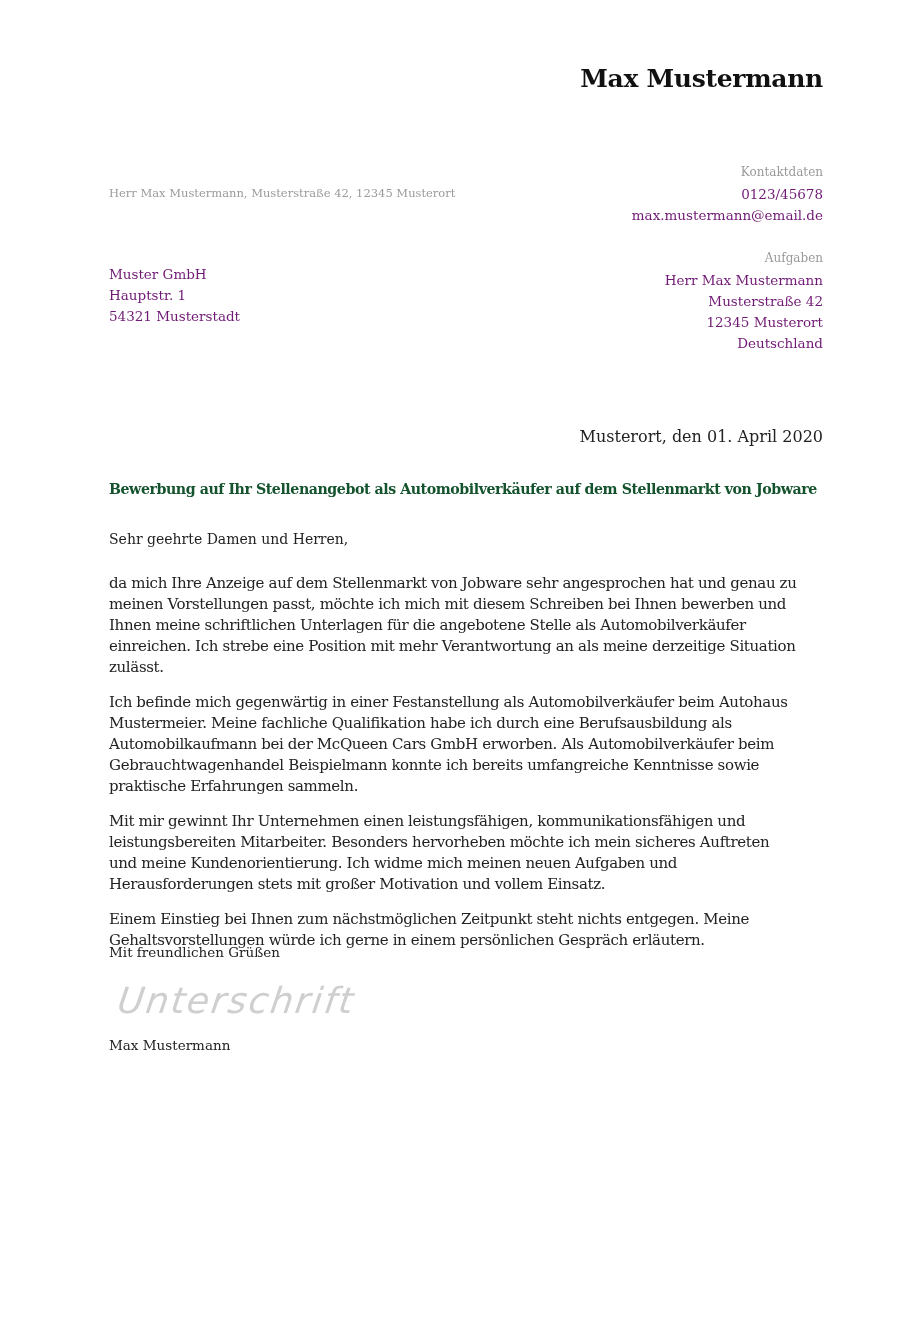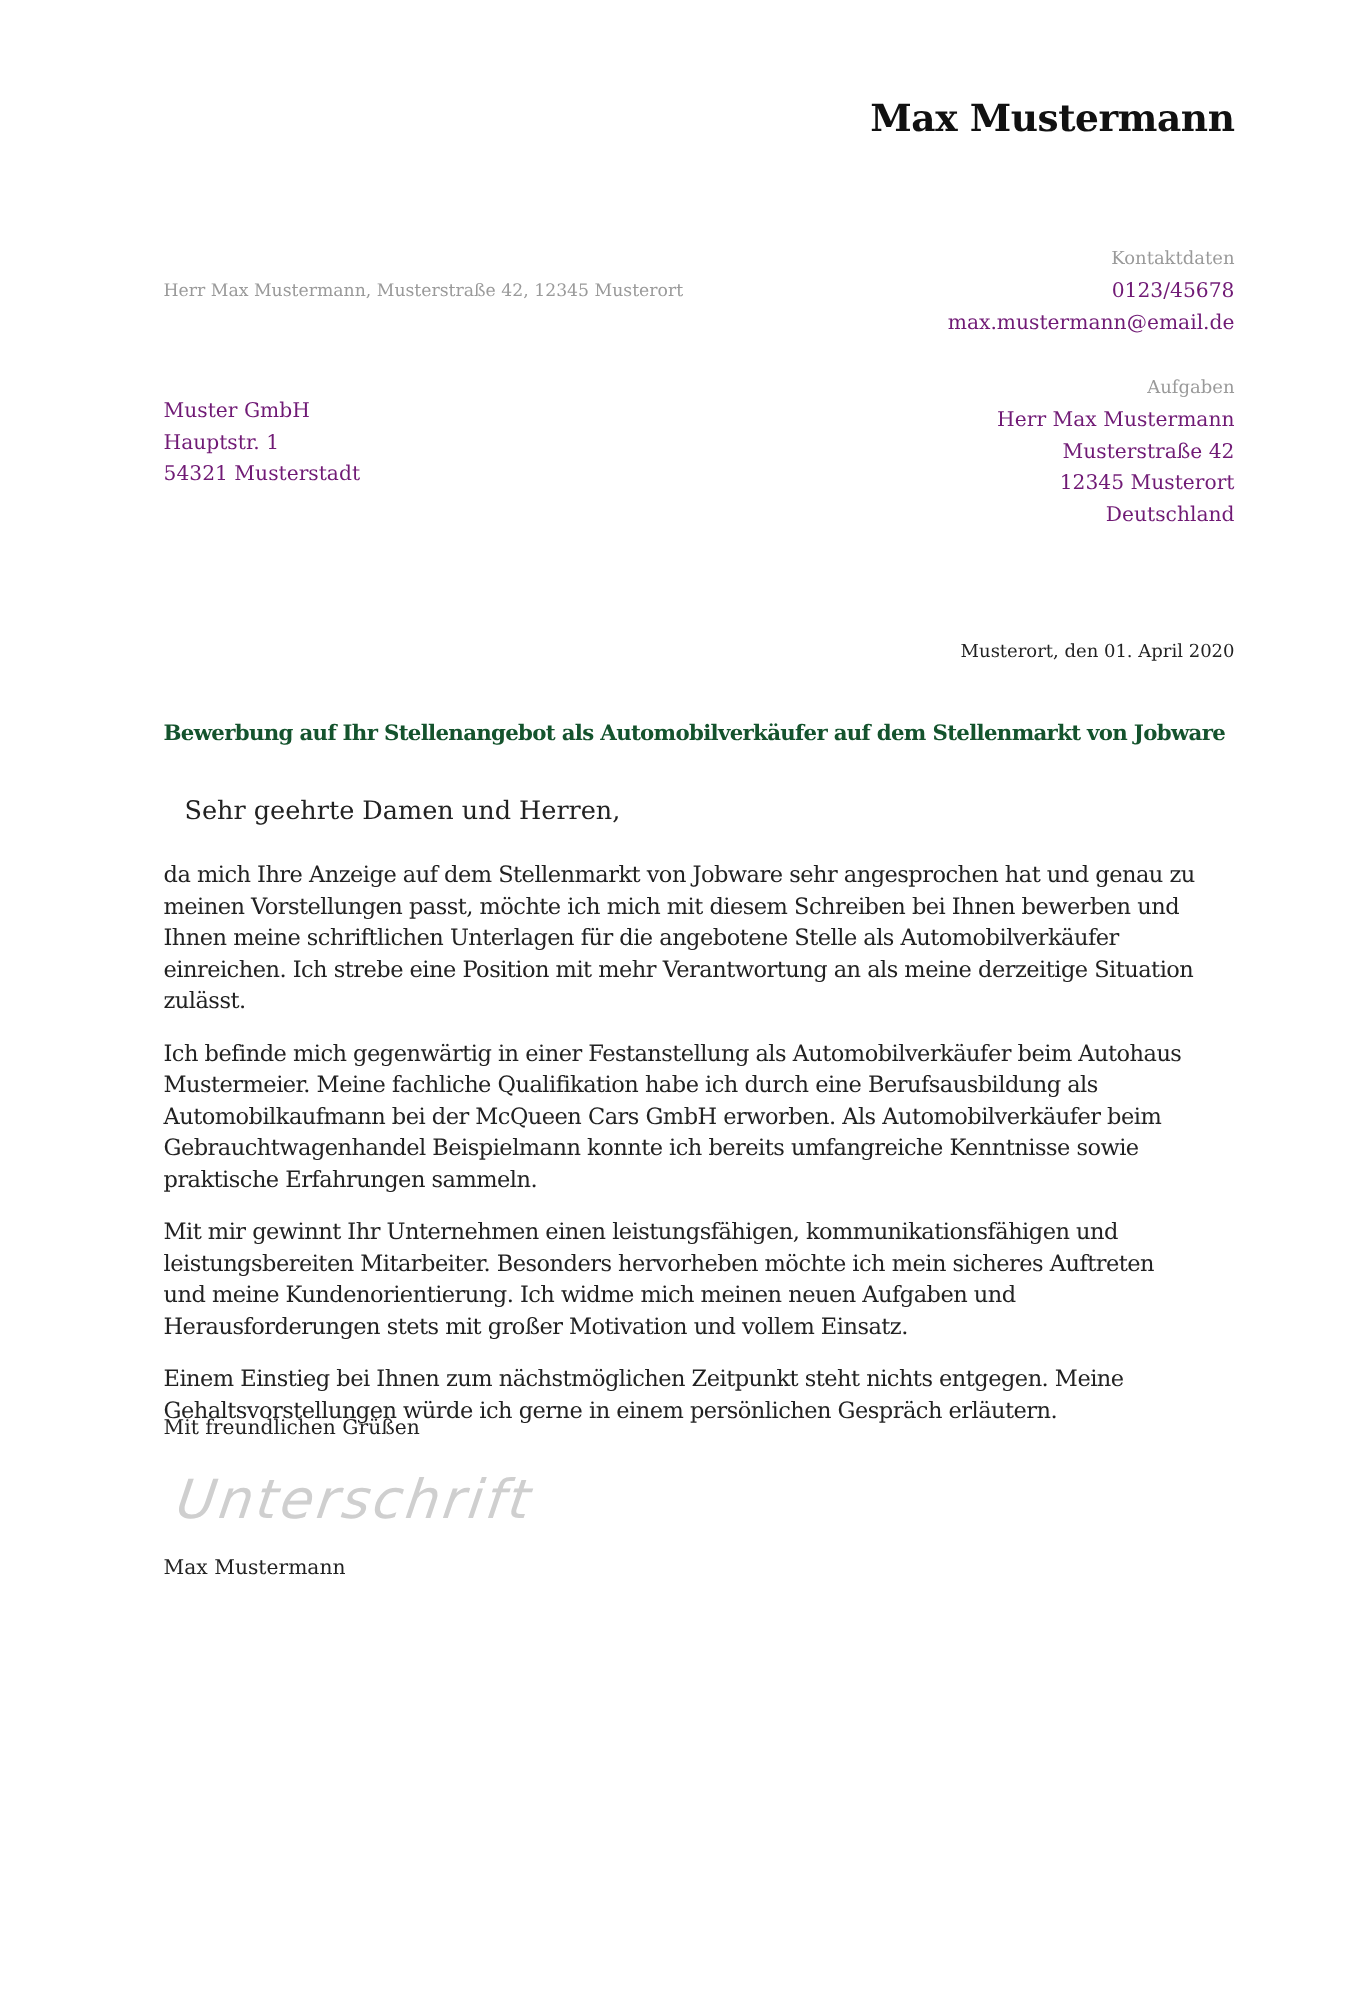--- a/index.html
+++ b/index.html
@@ -17,26 +17,26 @@
     }
     .contact { right: 87px; top: 126px; text-align: right; }
     .lbl { font-size: 12px; color: #9a9a9a; line-height: 17px; margin-bottom: 3px; margin-top: 38px; }
     .val { font-size: 13.5px; line-height: 21px; color: #701a75; white-space: nowrap; }
     .address { right: 87px; top: 212px; text-align: right; }
     .sender-line {
       left: 109px; top: 186px; font-size: 11.5px; color: #9a9a9a; white-space: nowrap;
     }
     .recipient { left: 109px; top: 226px; margin-top: 38px; }
     .recipient .val { line-height: 21px; }
-    .date { right: 87px; top: 427px; font-size: 12px; white-space: nowrap; }
+    .date { right: 87px; top: 427px; font-size: 16px; white-space: nowrap; }
     .subject {
       left: 109px; top: 481px; font-size: 14.2px; font-weight: bold; color: #14532d;
       white-space: nowrap; letter-spacing: -0.45px;
     }
-    .salutation { left: 123px; top: 531px; font-size: 17px; }
+    .salutation { left: 109px; top: 531px; font-size: 14px; }
     .body-text { left: 109px; top: 573px; width: 690px; }
     .body-text p {
       margin: 0 0 14px 0; font-size: 15px; line-height: 21px; color: #222;
       letter-spacing: -0.35px;
     }
     .closing { left: 109px; top: 944px; font-size: 13.5px; }
     .signature {
       left: 118px; top: 980px; font-size: 36px; color: #cfcfcf;
       font-family: "DejaVu Sans", sans-serif; font-style: italic; font-weight: 200;
       letter-spacing: 2px; transform: skewX(-8deg);

